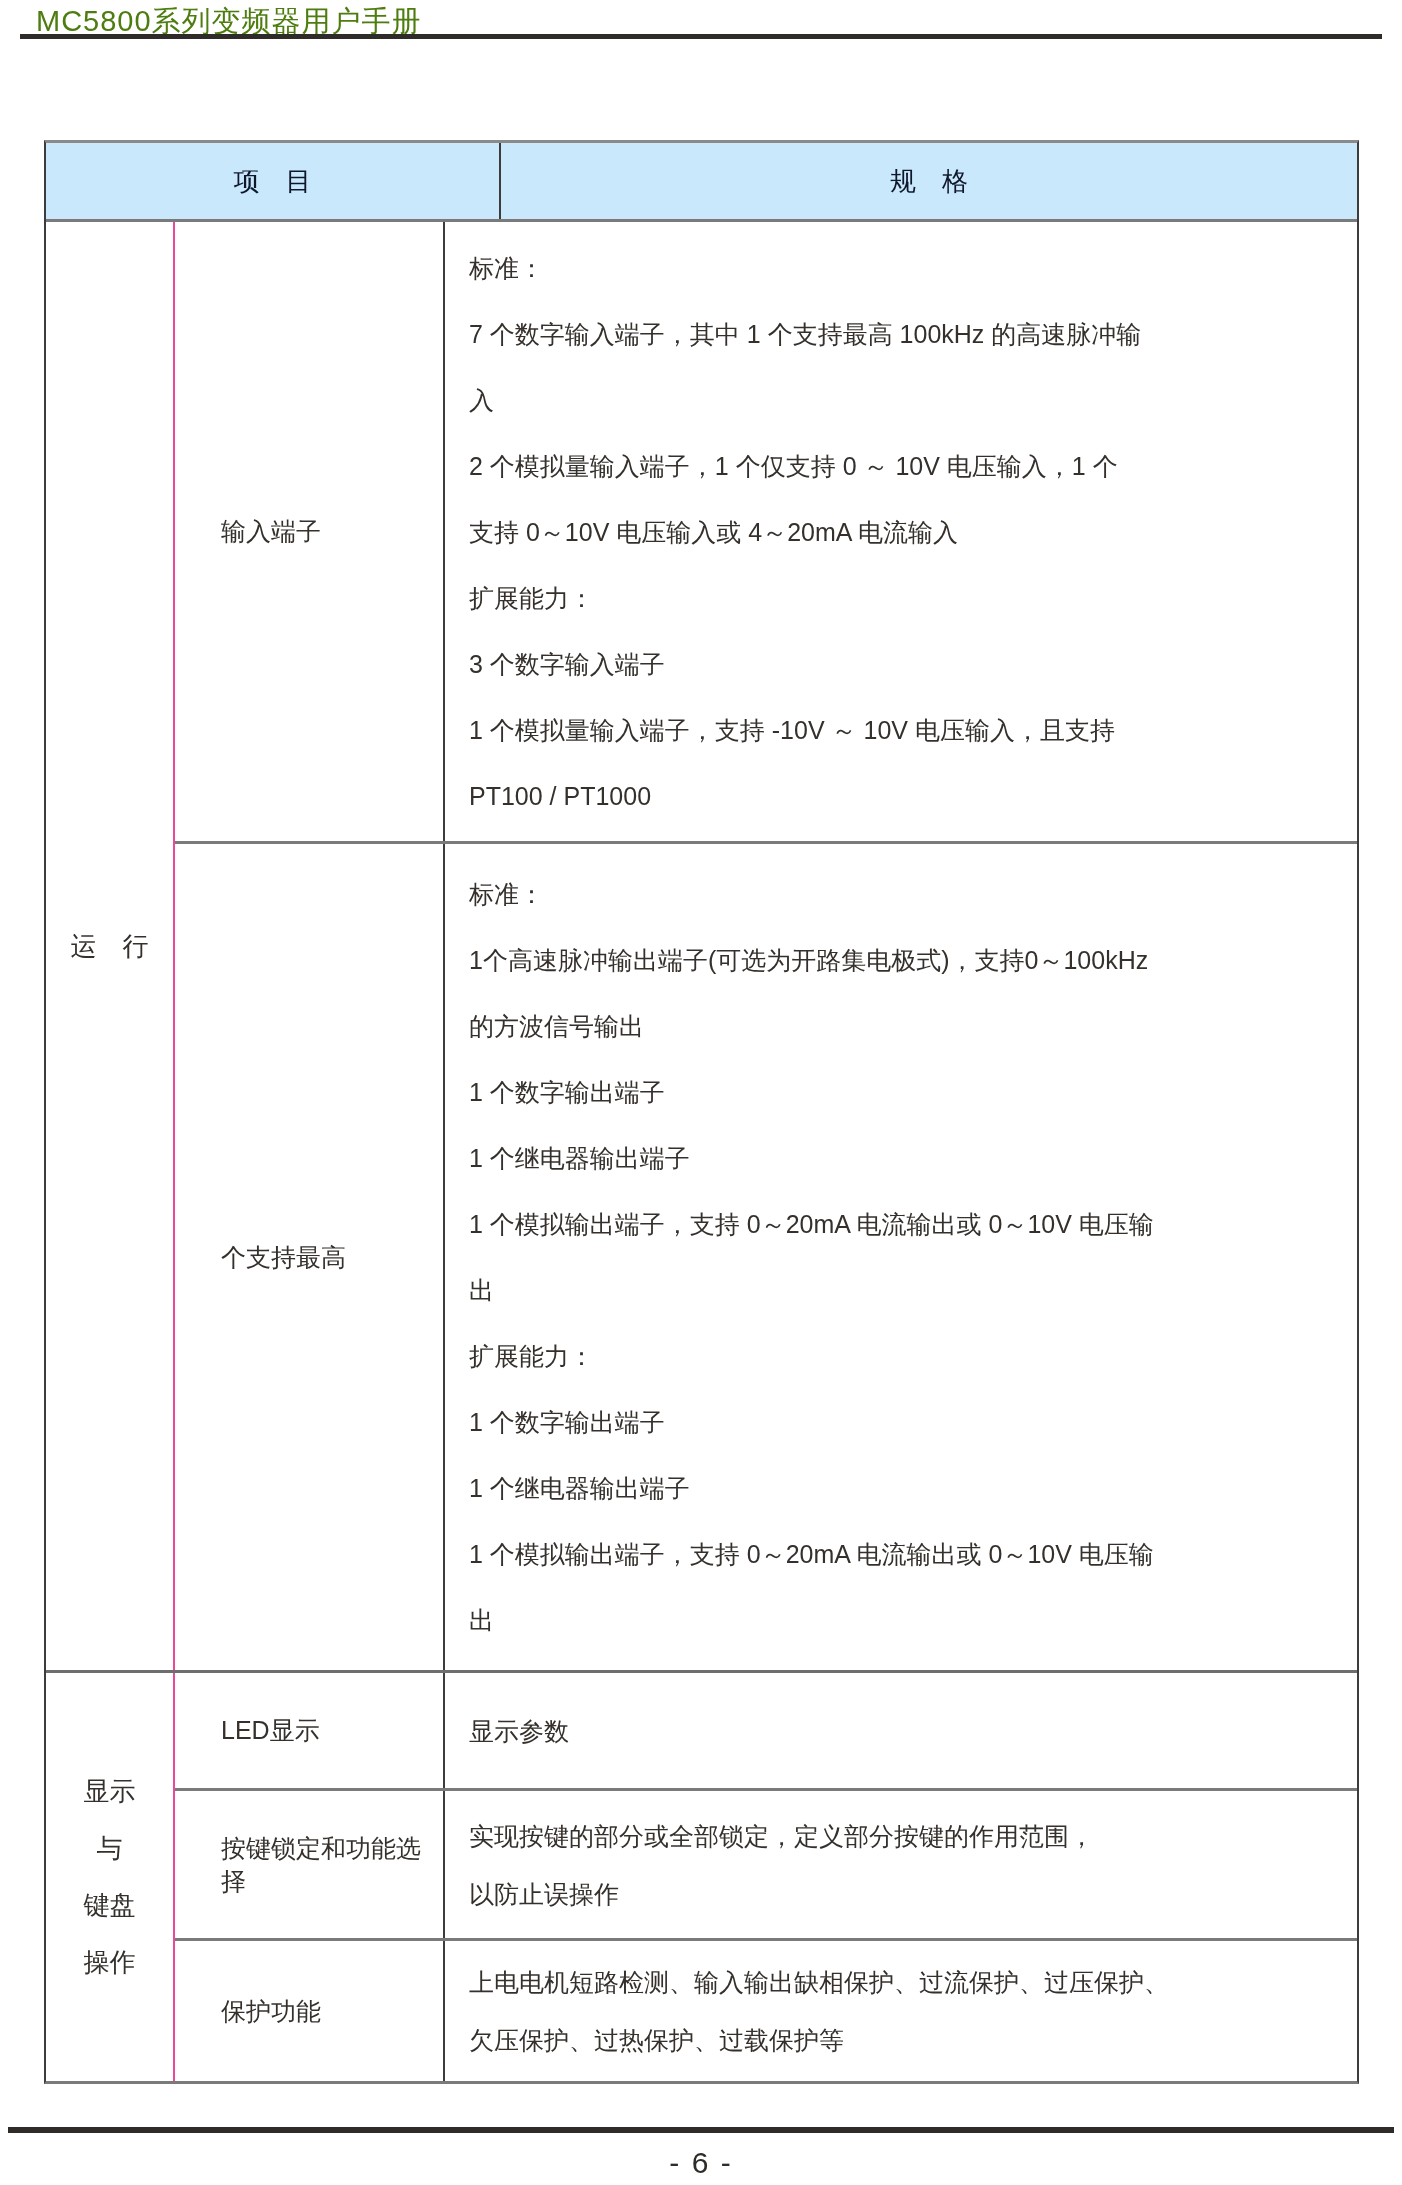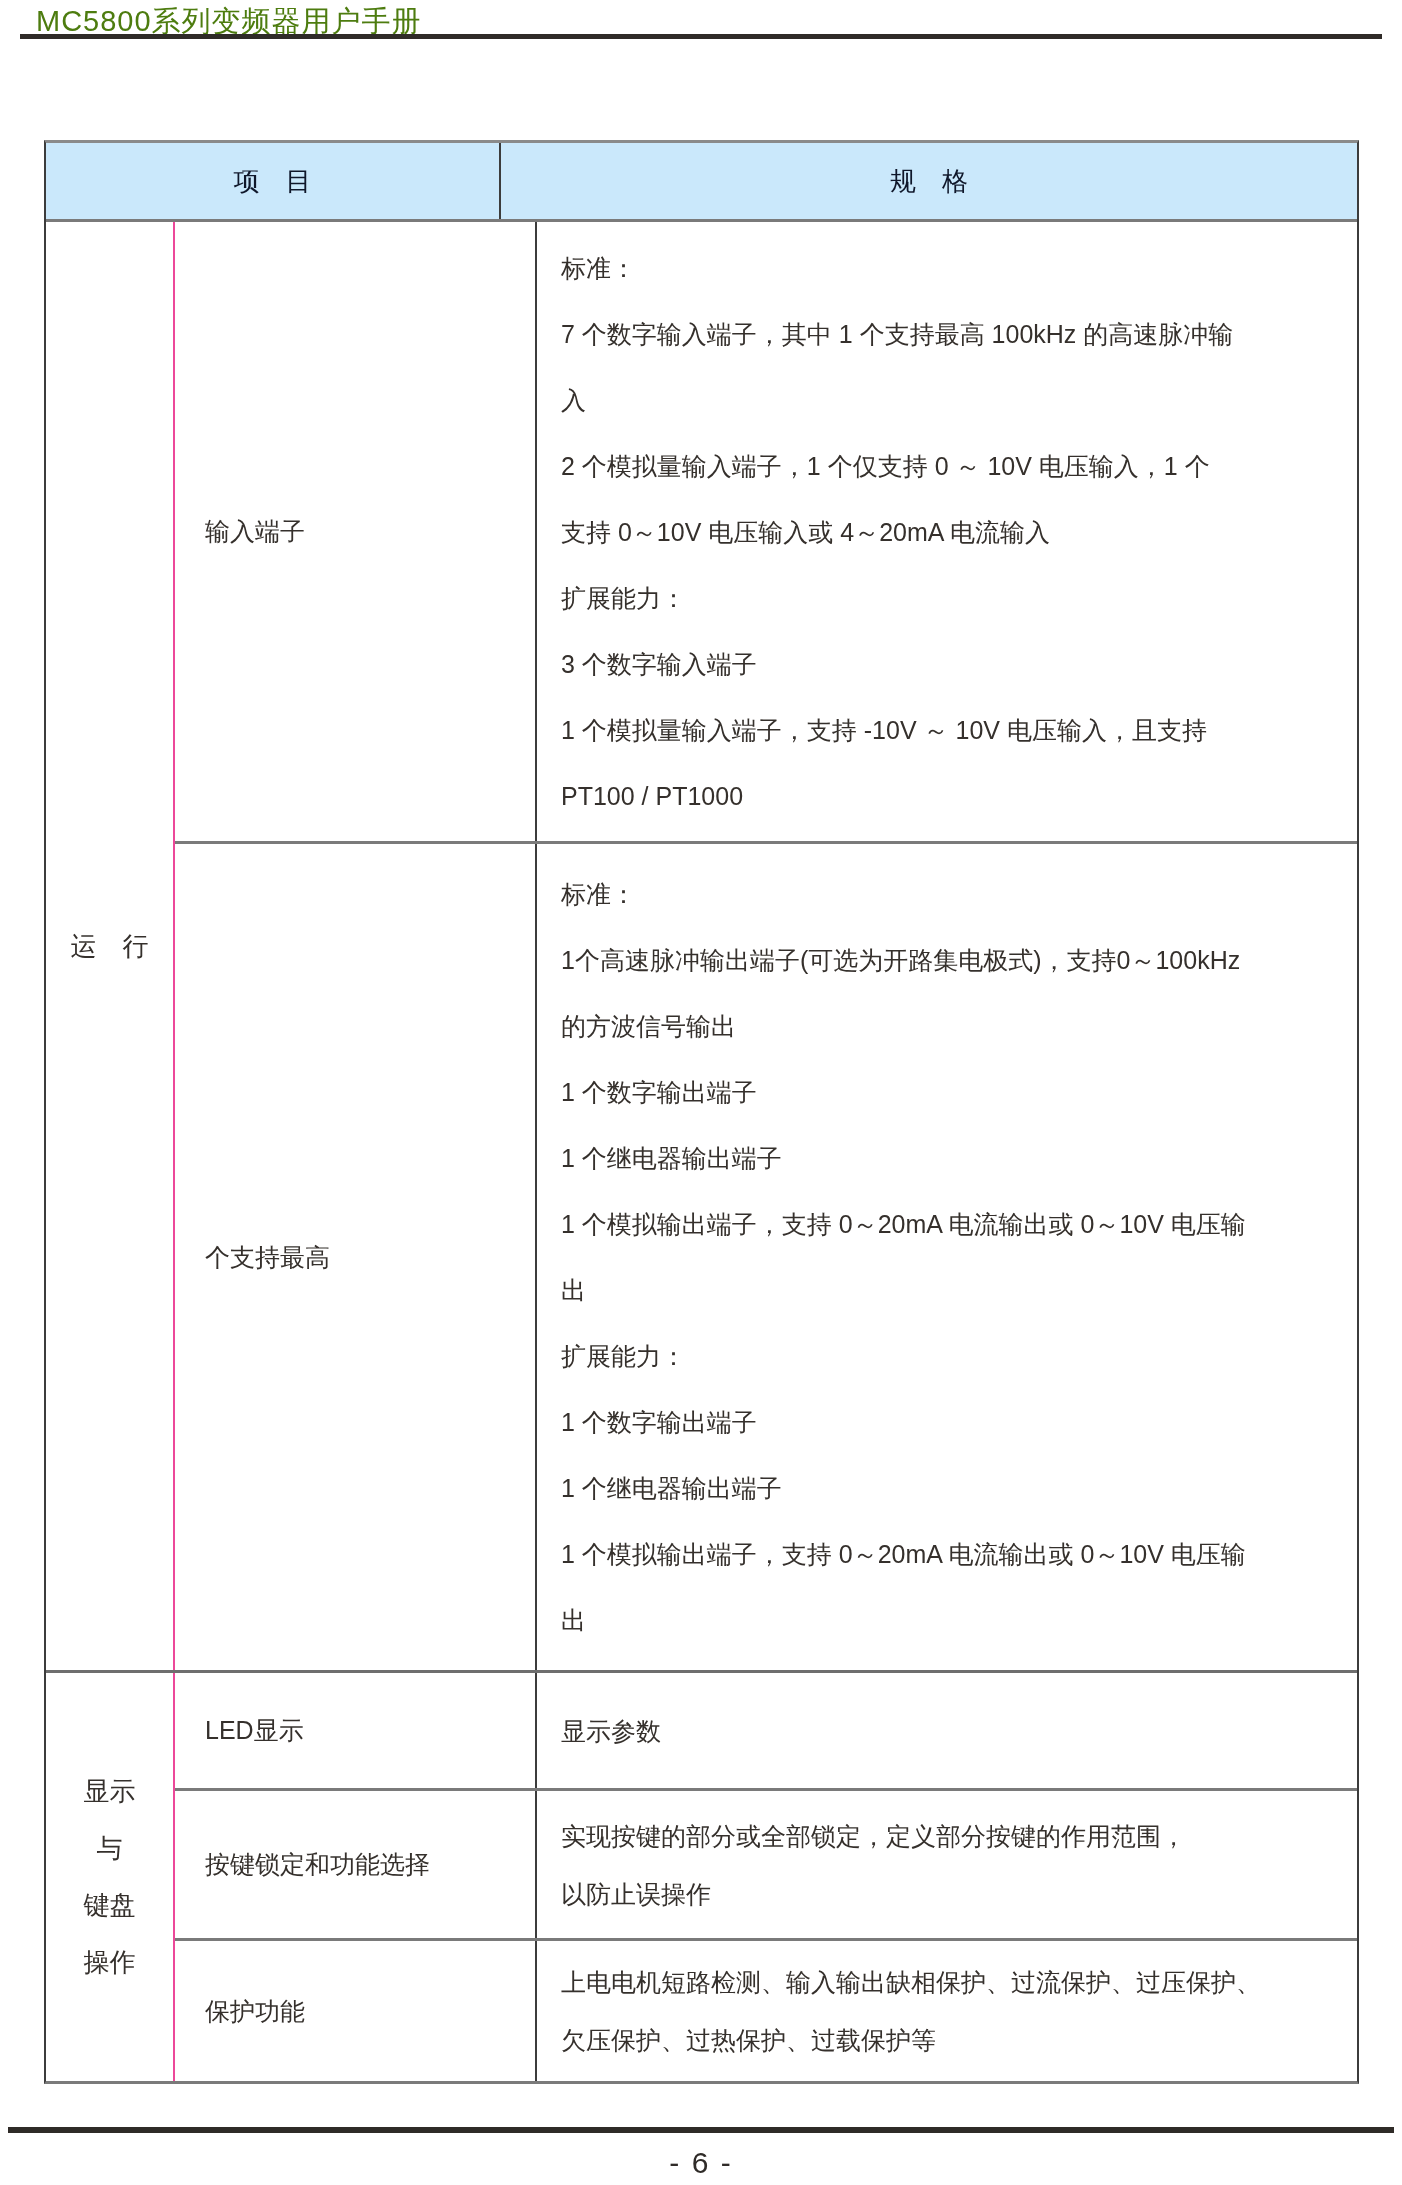--- a/index.html
+++ b/index.html
@@ -27,22 +27,22 @@
     justify-content:center; text-align:center; font-size:26px; white-space:pre-line; line-height:57px; }
   .section-rows { flex:1; display:flex; flex-direction:column; }
   .trow { display:flex; }
   .trow + .trow { border-top:3px solid #7a7a7a; }
   .row-input { height:619px; }
   .row-output { flex:1; }
   .row-led { height:115px; }
   .row-keylock { height:150px; }
   .row-protect { flex:1; }
 
-  .label-cell { width:362px; border-right:2px solid #3c3c3c; display:flex; align-items:center;
-    padding-left:30px; font-size:25px; }
+  .label-cell { width:270px; border-right:2px solid #3c3c3c; display:flex; align-items:center;
+    padding-left:46px; font-size:25px; }
   .spec-cell { flex:1; display:flex; flex-direction:column; justify-content:center;
     padding:0 8px 0 24px; font-size:25px; white-space:pre-line; }
   .spec-terminals { line-height:66px; }
   .spec-short { line-height:58px; }
 
   .footer-rule { position:absolute; left:8px; width:1386px; top:2127px; height:6px; background:#2f2b28; }
   .page-number { position:absolute; left:0; width:1402px; top:2146px; text-align:center;
     font-size:30px; color:#2f2b28; letter-spacing:2px; }
 </style>
 </head>

